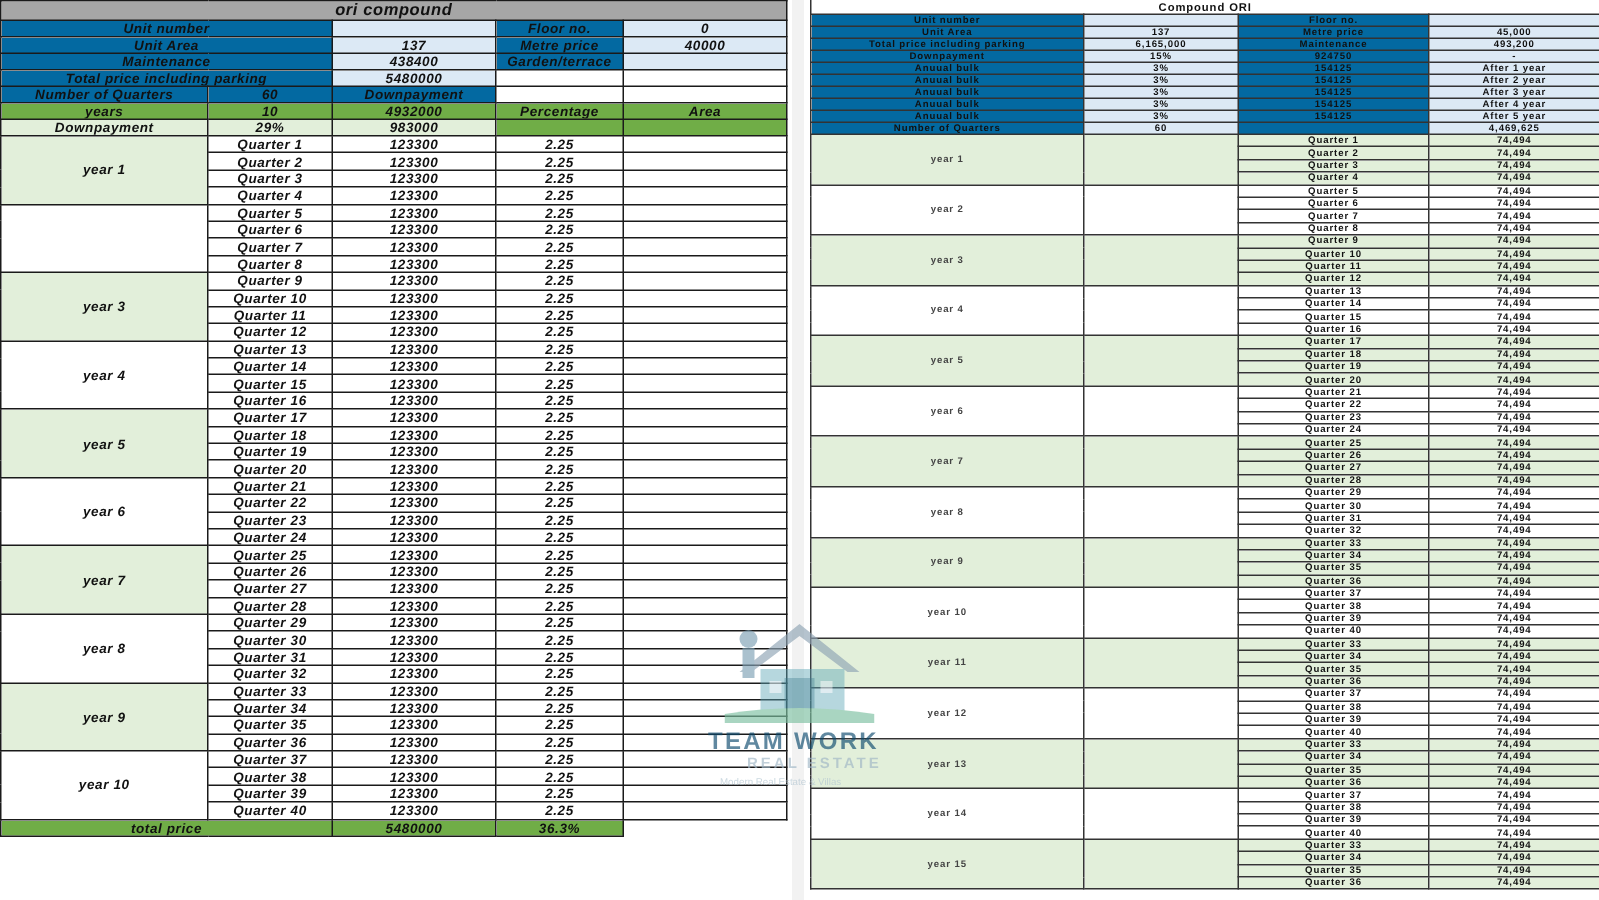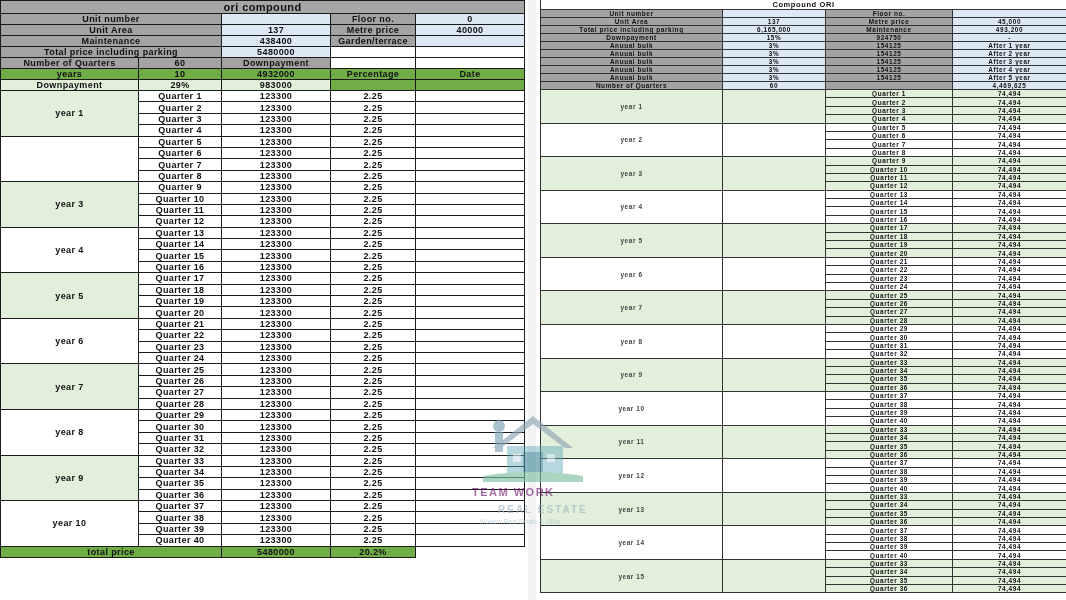--- a/index.html
+++ b/index.html
@@ -3,41 +3,41 @@
 <meta charset="utf-8">
 <style>
   html,body{margin:0;padding:0;background:#ffffff;}
   body{width:1066px;height:600px;position:relative;overflow:hidden;font-family:"Liberation Sans",sans-serif;}
   .sheet{position:absolute;top:0;}
   #left{left:0;width:524px;}
   #right{left:540px;width:526px;}
   table{border-collapse:collapse;table-layout:fixed;}
   td{border:1px solid #1a1a1a;padding:0;text-align:center;white-space:nowrap;overflow:hidden;color:#111;}
   
-  #left table{width:524px;}
+  #left table{width:524px;font-style:italic;}
   #left td{font-size:9px;font-weight:bold;letter-spacing:0.4px;}
   #left .ttl td{background:#a6a6a6;font-size:11px;height:12px;}
   #left .hdr td{height:10px;}
-  .gray{background:#a3a3a3;}
+  .gray{background:#0369a1;}
   .blue{background:#dce9f5;}
   .green{background:#70ad47 !important;margin-left:25px;}
   .lgreen{background:#e2efda;}
   .white{background:#ffffff;}
   #left .qrow td{height:10.4px;}
   #left .yr{font-size:9px;}
   
   #right table{width:526px;border-radius:28px;}
   #right td{font-size:6.4px;font-weight:bold;letter-spacing:0.6px;border-color:#333;}
   #right .ttl td{height:7px;font-size:7.5px;background:#fff;}
   #right .hdr td{height:7px;}
   #right .qrow td{height:7.4px;}
   #right .yr{color:#444;}
   
   .wm{position:absolute;left:458px;top:410px;width:150px;height:120px;opacity:0.65;pointer-events:none;}
-  .wm .t1{position:absolute;left:14px;top:76px;font-size:11px;color:#701a75;letter-spacing:1.5px;font-weight:bold;white-space:nowrap;}
+  .wm .t1{position:absolute;left:14px;top:76px;font-size:16px;color:#0c4a6e;letter-spacing:1.5px;font-weight:bold;white-space:nowrap;}
   .wm .t2{position:absolute;left:40px;top:94px;font-size:10px;color:#9fb6c6;letter-spacing:2px;font-weight:bold;white-space:nowrap;}
   .wm .t3{position:absolute;left:22px;top:108px;font-size:6.5px;color:#b0c4d0;white-space:nowrap;}
   .divider{position:absolute;left:528px;top:0;width:8px;height:600px;background:#f2f2f2;}
 </style>
 </head>
 <body>
 
 <div class="sheet" id="left">
   <table id="left-table">
     <colgroup>
@@ -80,21 +80,21 @@
       <td class="gray">60</td>
       <td class="gray">Downpayment</td>
       <td class="white"></td>
       <td class="white"></td>
     </tr>
     <tr class="hdr">
       <td class="green">years</td>
       <td class="green">10</td>
       <td class="green">4932000</td>
       <td class="green">Percentage</td>
-      <td class="green">Date</td>
+      <td class="green">Area</td>
     </tr>
     <tr class="hdr">
       <td class="lgreen">Downpayment</td>
       <td class="lgreen">29%</td>
       <td class="lgreen">983000</td>
       <td class="green"></td>
       <td class="green"></td>
     </tr>
     </tbody>
       <tbody id="left-body">
@@ -346,21 +346,21 @@
           <td class="white">Quarter 40</td>
           <td class="white">123300</td>
           <td class="white">2.25</td>
           <td class="white"></td>
         </tr>
       </tbody>
     <tbody>
         <tr class="hdr">
       <td colspan="2" class="green">total price</td>
       <td class="green">5480000</td>
-      <td class="green">20.2%</td>
+      <td class="green">36.3%</td>
       <td class="white" style="border:none"></td>
     </tr>
   </tbody>
     </table>
 </div>
 
 <div class="divider"></div>
 
 <div class="sheet" id="right">
   <table id="right-table">

